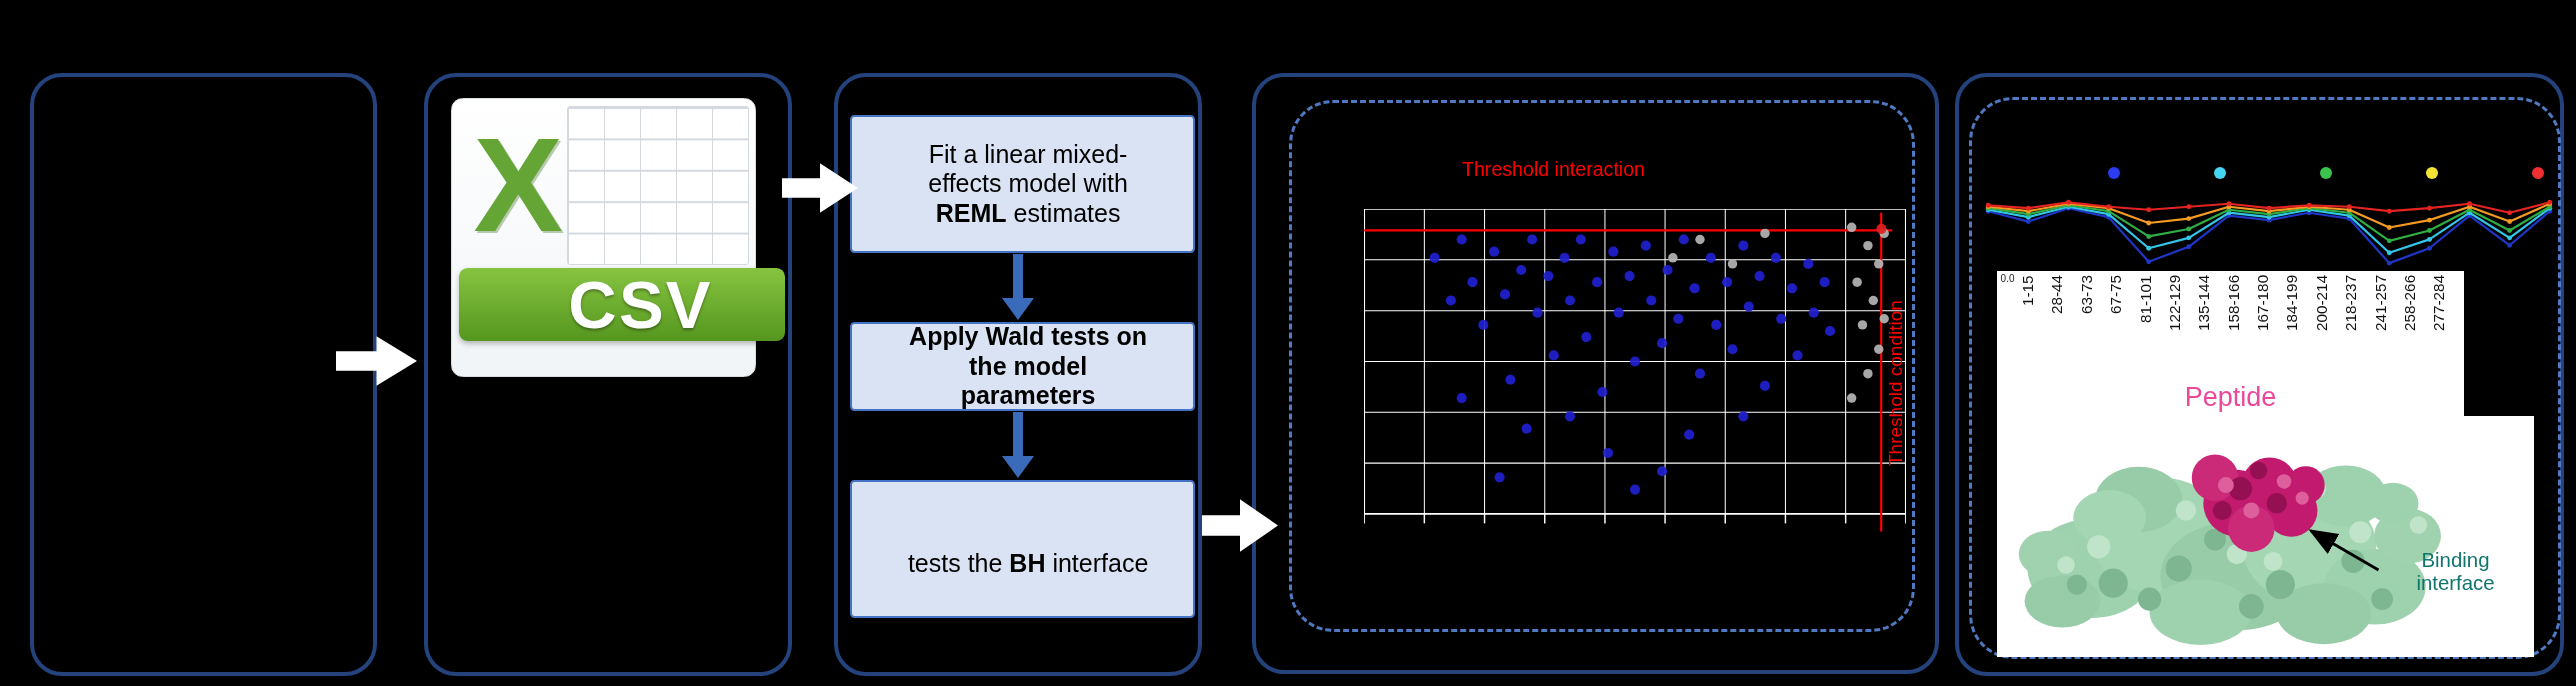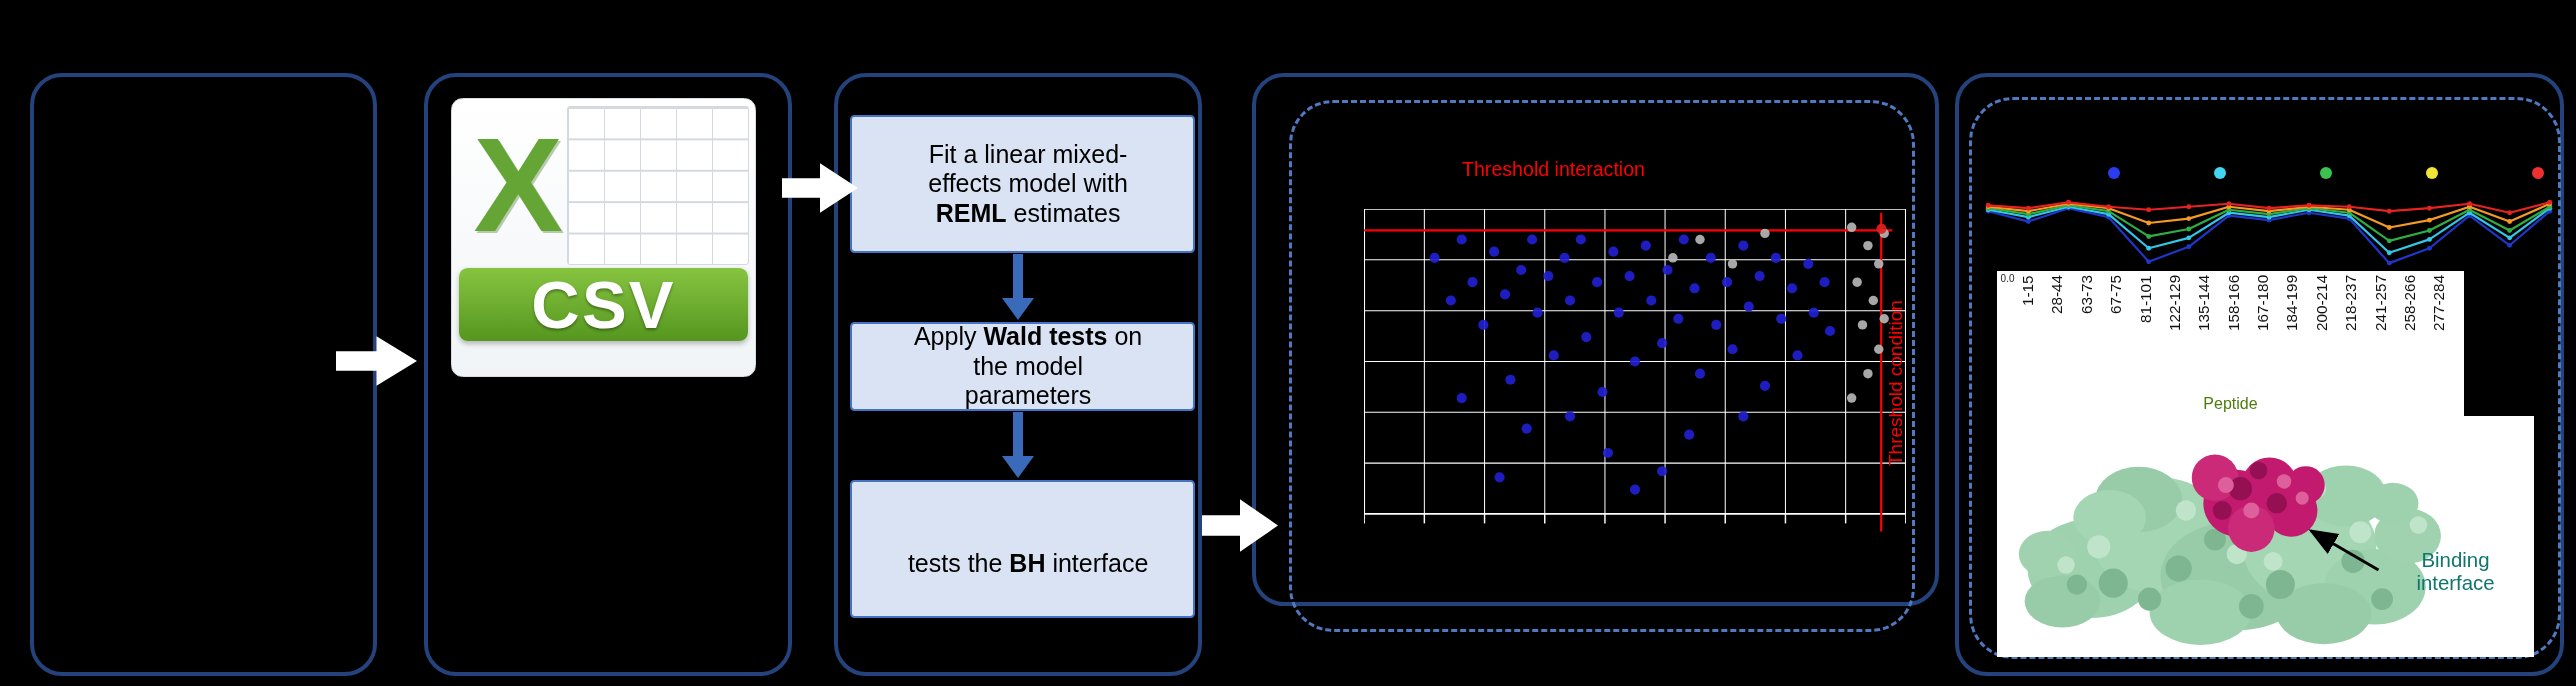--- a/index.html
+++ b/index.html
@@ -4,21 +4,21 @@
 <style>
   html,body{margin:0;padding:0;background:#000;}
   .stage{position:relative;width:2576px;height:687px;background:#000;overflow:hidden;
          font-family:"Liberation Sans",sans-serif;}
 
   
   .panel{position:absolute;border:4.4px solid #24427c;border-radius:32px;background:#000;box-sizing:border-box;}
   #panel1{left:30px;top:73px;width:347px;height:603px;}
   #panel2{left:424px;top:73px;width:368px;height:603px;}
   #panel3{left:834px;top:73px;width:368px;height:603px;}
-  #panel4{left:1252px;top:73px;width:687px;height:533px;}
+  #panel4{left:1252px;top:73px;width:687px;height:601px;}
   #panel5{left:1955px;top:73px;width:609px;height:603px;}
   .dashed-inner{position:absolute;border:3.6px dashed #4f79c0;border-radius:44px;box-sizing:border-box;}
   #panel4 .dashed-inner{left:33px;top:23px;width:626px;height:532px;}
   #panel5 .dashed-inner{left:10.2px;top:19.6px;width:592px;height:562px;}
 
   
   .flow-arrow{position:absolute;background:#ffffff;z-index:6;
     clip-path:polygon(0 32%,50% 32%,50% 4%,100% 50%,50% 96%,50% 68%,0 68%);}
   #arrow1{left:336px;top:334px;width:81px;height:54px;}
   #arrow2{left:782px;top:161px;width:76px;height:54px;}
@@ -29,30 +29,30 @@
   .csv-page{position:absolute;inset:0;background:linear-gradient(180deg,#ffffff,#f1f4f6);
             border:1.5px solid #d8dde2;border-radius:11.6px;}
   .csv-grid{position:absolute;left:38%;top:3%;width:59%;height:56%;
     background-image:linear-gradient(#d3d9df 1.5px,transparent 1.5px),
                      linear-gradient(90deg,#d3d9df 1.5px,transparent 1.5px);
     background-size:20% 20%;border:1.5px solid #d3d9df;border-radius:2.9px;background-color:#fff;}
   .csv-x{position:absolute;left:2%;top:4%;width:40%;height:54%;display:flex;align-items:center;justify-content:center;
     font-size:134px;font-weight:700;color:#64a536;text-shadow:2.2px 2.2px 0 rgba(60,110,30,.35);}
   .csv-band{position:absolute;left:2.5%;top:61%;width:95%;height:26%;border-radius:8.7px;
     background:linear-gradient(180deg,#86c440,#55961f);display:flex;align-items:center;justify-content:center;
-    box-shadow:0 2.9px 5.8px rgba(0,0,0,.25);}
+    box-shadow:0 2.9px 5.8px rgba(0,0,0,.25);padding-left:37px;}
   .csv-band span{font-size:67px;font-weight:700;color:#fff;letter-spacing:2.2px;text-shadow:0 2.2px 2.9px rgba(0,0,0,.35);}
 
   
   .step-box{position:absolute;left:11.6px;width:345px;background:#dae3f3;border:2.2px solid #4472c4;border-radius:4.4px;
     display:flex;align-items:center;justify-content:center;text-align:center;color:#000;
     font-size:25px;line-height:1.18;box-sizing:border-box;}
   .step-box .inner{display:inline;margin-left:12px;}
   #box1{top:38px;height:138px;padding:0 44px;}
-  #box2{top:245px;height:89px;padding:0 44px;}
+  #box2{top:245px;height:89px;padding:0 44px;font-weight:bold;}
   #box3{top:403px;height:138px;padding:0 30.5px;}
   .down-arrow{position:absolute;left:0;right:0;display:flex;flex-direction:column;align-items:center;}
   #darrow1{top:177px;height:66px;}
   #darrow2{top:335px;height:66px;}
   .da-stem{width:9.4px;flex:1;background:#3a6bba;}
   .da-head{width:0;height:0;border-left:16px solid transparent;border-right:16px solid transparent;border-top:22px solid #3a6bba;}
 
   
   .threshold-title{position:absolute;left:206px;top:81px;color:#ff0000;font-size:19.6px;white-space:nowrap;}
   #volcano-svg{position:absolute;left:108px;top:132px;width:542px;height:334px;}
@@ -61,21 +61,21 @@
 
   
   #legend-dots{position:absolute;left:149px;top:90px;width:436px;display:flex;justify-content:space-between;}
   .tdot{width:12.4px;height:12.4px;border-radius:50%;display:inline-block;}
   #uptake-svg{position:absolute;left:22px;top:109px;width:576px;height:86px;}
   .labels-box{position:absolute;left:38px;top:194px;width:467px;height:145px;background:#ffffff;}
   .ytick{position:absolute;left:3.6px;top:2.2px;font-size:10px;color:#222;}
   #peptide-labels{position:absolute;left:22px;right:4.4px;top:4.4px;height:110px;display:flex;}
   .pep{flex:1;height:110px;writing-mode:vertical-rl;transform:rotate(180deg);text-align:end;
        font-size:15.3px;color:#111;overflow:hidden;}
-  .xlabel{position:absolute;left:0;right:0;bottom:2.9px;text-align:center;font-size:16px;color:#4d7c0f;}
+  .xlabel{position:absolute;left:0;right:0;bottom:2.9px;text-align:center;font-size:27px;color:#ec4899;}
   .protein-box{position:absolute;left:38px;top:339px;width:537px;height:241px;background:#ffffff;}
   .protein-box svg{position:absolute;inset:0;}
   .binding-label{position:absolute;left:384px;top:133px;width:149px;text-align:center;
     font-size:20.4px;line-height:1.15;color:#0f766e;}
 </style>
 </head>
 <body>
 
 <div class="stage">
 

